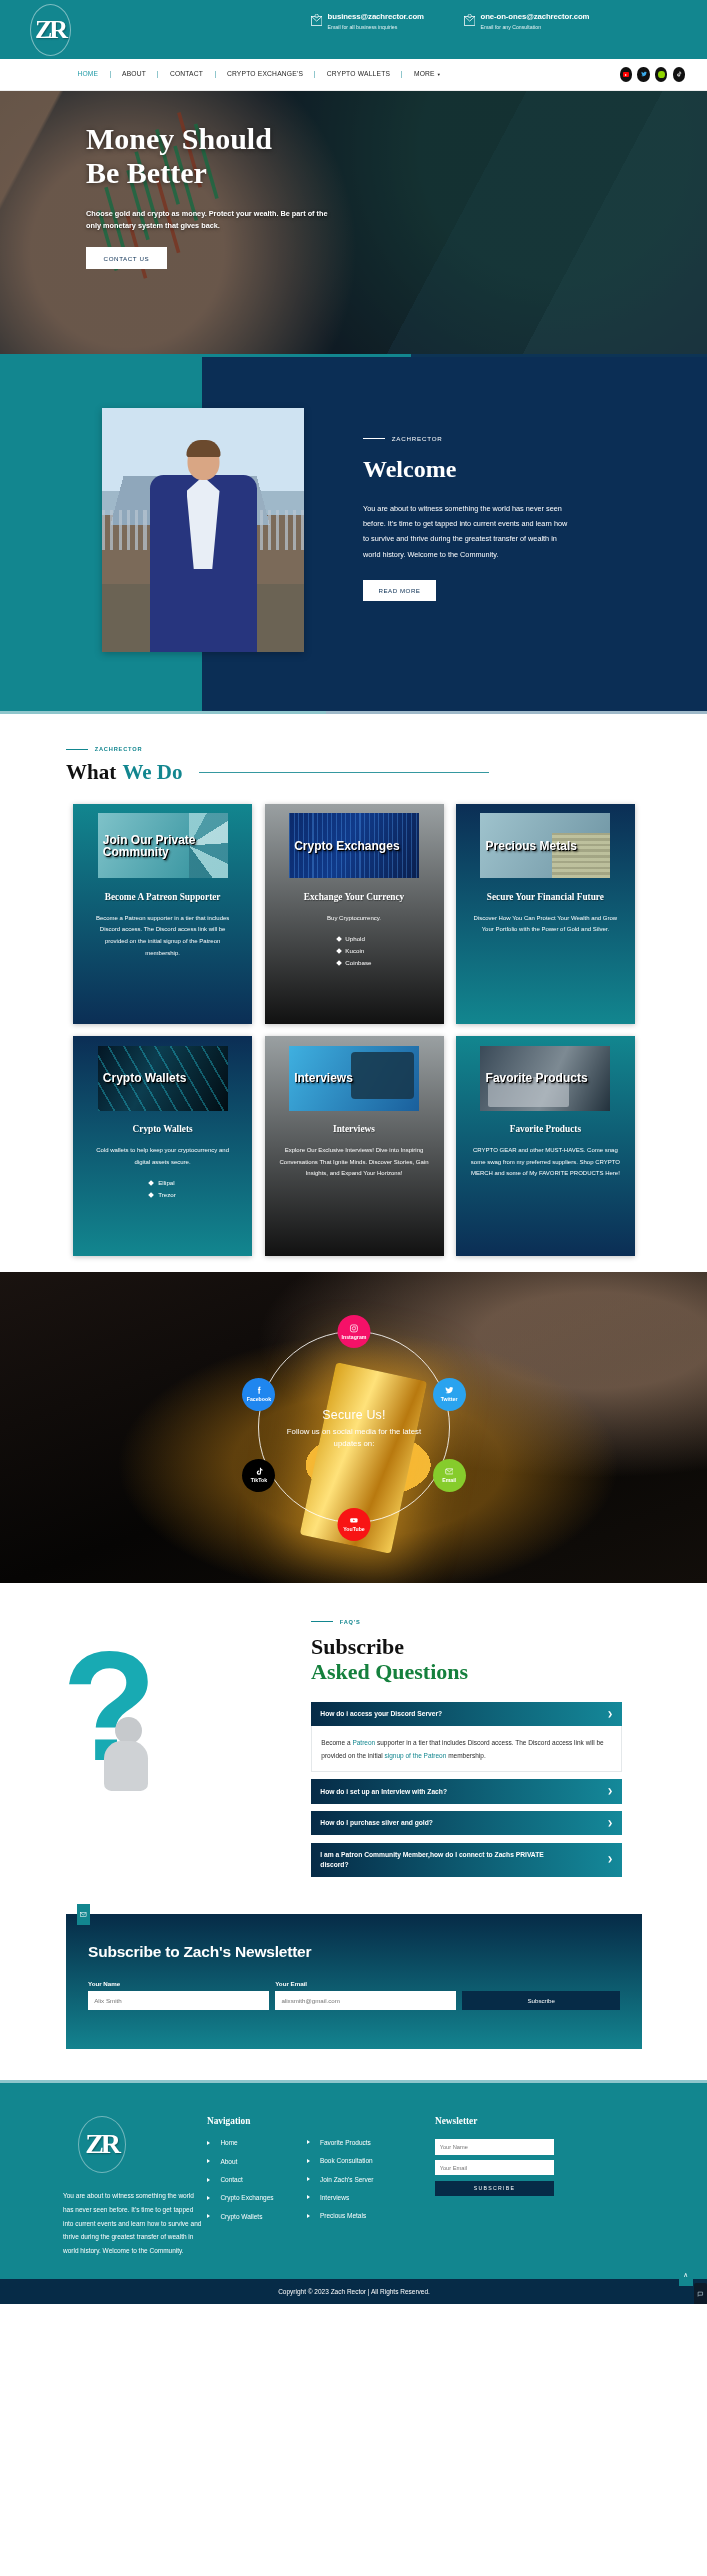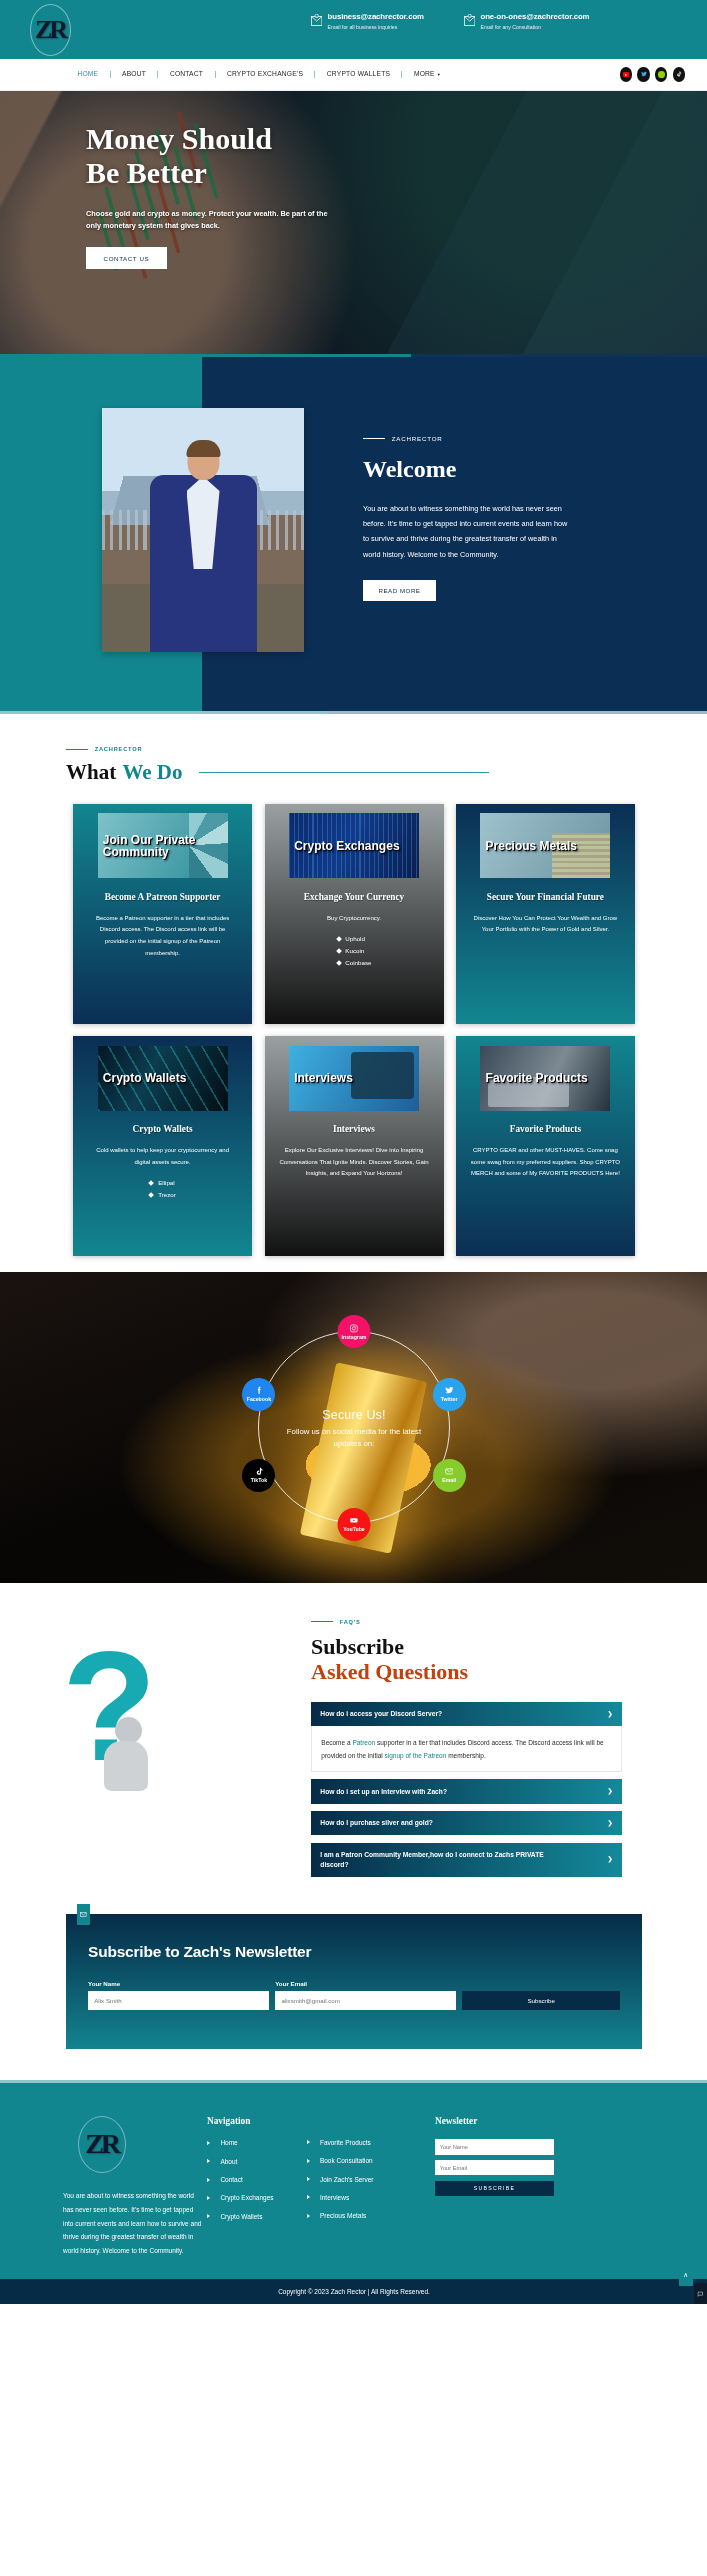--- a/index.html
+++ b/index.html
@@ -3,21 +3,21 @@
 <meta charset="utf-8">
 <style>
   *{box-sizing:border-box;margin:0;padding:0;}
   body{width:708px;font-family:"Liberation Sans",sans-serif;background:#fff;overflow-x:hidden;}
   .wrap{width:708px;position:relative;}
 
   
   .topbar{background:#12868f;height:59px;display:flex;align-items:center;position:relative;}
   .logo-top{position:absolute;left:23px;top:3.1px;width:54px;height:54px;display:flex;align-items:center;justify-content:center;}
   .logo-oval{width:41px;height:52px;border:1px solid rgba(255,255,255,.45);border-radius:50%;display:flex;align-items:center;justify-content:center;}
-  .logo-mark{font-family:"Liberation Serif",serif;font-weight:700;font-size:26px;color:#0f172a;letter-spacing:-3.1px;text-shadow:1px 1px 1.6px rgba(0,0,0,.3);transform:skewX(-3.1px);}
+  .logo-mark{font-family:"Liberation Serif",serif;font-weight:700;font-size:26px;color:#ffffff;letter-spacing:-3.1px;text-shadow:1px 1px 1.6px rgba(0,0,0,.3);transform:skewX(-3.1px);}
   .contacts{position:absolute;left:311px;top:13px;display:flex;gap:40px;}
   .contact-item{display:flex;gap:5.2px;align-items:flex-start;}
   .env-icon{width:11.4px;height:12.4px;flex:none;margin-top:1px;}
   .c-mail{font-size:7.8px;color:#fff;font-weight:700;line-height:1.1;letter-spacing:-0.1px;}
   .c-sub{font-size:5.2px;color:#e6f3f4;margin-top:2.6px;}
 
   
   .navbar{background:#fff;height:32px;display:flex;align-items:center;border-bottom:0.5px solid #eee;}
   .nav-list{display:flex;align-items:center;margin-left:66px;}
   .nav-item{font-size:6.7px;color:#1d1d1d;letter-spacing:0.2px;padding:0 11.4px;border-right:0.5px solid #8fc6cc;line-height:1;cursor:pointer;}
@@ -131,21 +131,21 @@
   
   .faq{background:#fff;padding:36px 0 21px;display:flex;}
   .faq-left{width:311px;position:relative;height:228px;}
   .qmark{position:absolute;left:62px;top:10.4px;font-family:"Liberation Sans",sans-serif;font-size:155px;font-weight:700;color:#18aab3;line-height:1;}
   .q3d{position:absolute;left:104px;top:98px;width:48px;height:78px;}
   .q-head{width:27px;height:27px;border-radius:50%;background:#c6c9cc;margin:0 auto;}
   .q-body{width:44px;height:50px;background:#cfd2d5;border-radius:17.6px 17.6px 7.3px 7.3px;margin-top:-3.1px;}
   .faq-right{width:332px;}
   .faq-title{font-family:"Liberation Serif",serif;font-weight:700;font-size:22px;line-height:1.12;margin-top:10.4px;}
   .faq-title .l1{color:#111;display:block;}
-  .faq-title .l2{color:#c2410c;display:block;}
+  .faq-title .l2{color:#15803d;display:block;}
   .acc{margin-top:17.6px;width:311px;}
   .acc-item{margin-bottom:7.3px;}
   .acc-head{background:linear-gradient(90deg,#062b47,#14899a);color:#fff;font-size:6.7px;font-weight:700;padding:7.3px 9.3px;display:flex;justify-content:space-between;align-items:center;cursor:pointer;line-height:1.45;}
   .acc-head .chev{font-size:6.2px;}
   .acc-body{background:#fff;border:0.5px solid #e4e8ea;border-top:none;padding:9.3px;font-size:6.5px;line-height:2;color:#2a2a2a;}
   .acc-body a{color:#12868f;text-decoration:none;}
 
   
   .news{margin:9.3px 66px 31px;position:relative;}
   .news-tab{position:absolute;left:11.4px;top:-10.4px;width:12.4px;height:21px;background:#12868f;display:flex;align-items:center;justify-content:center;}

